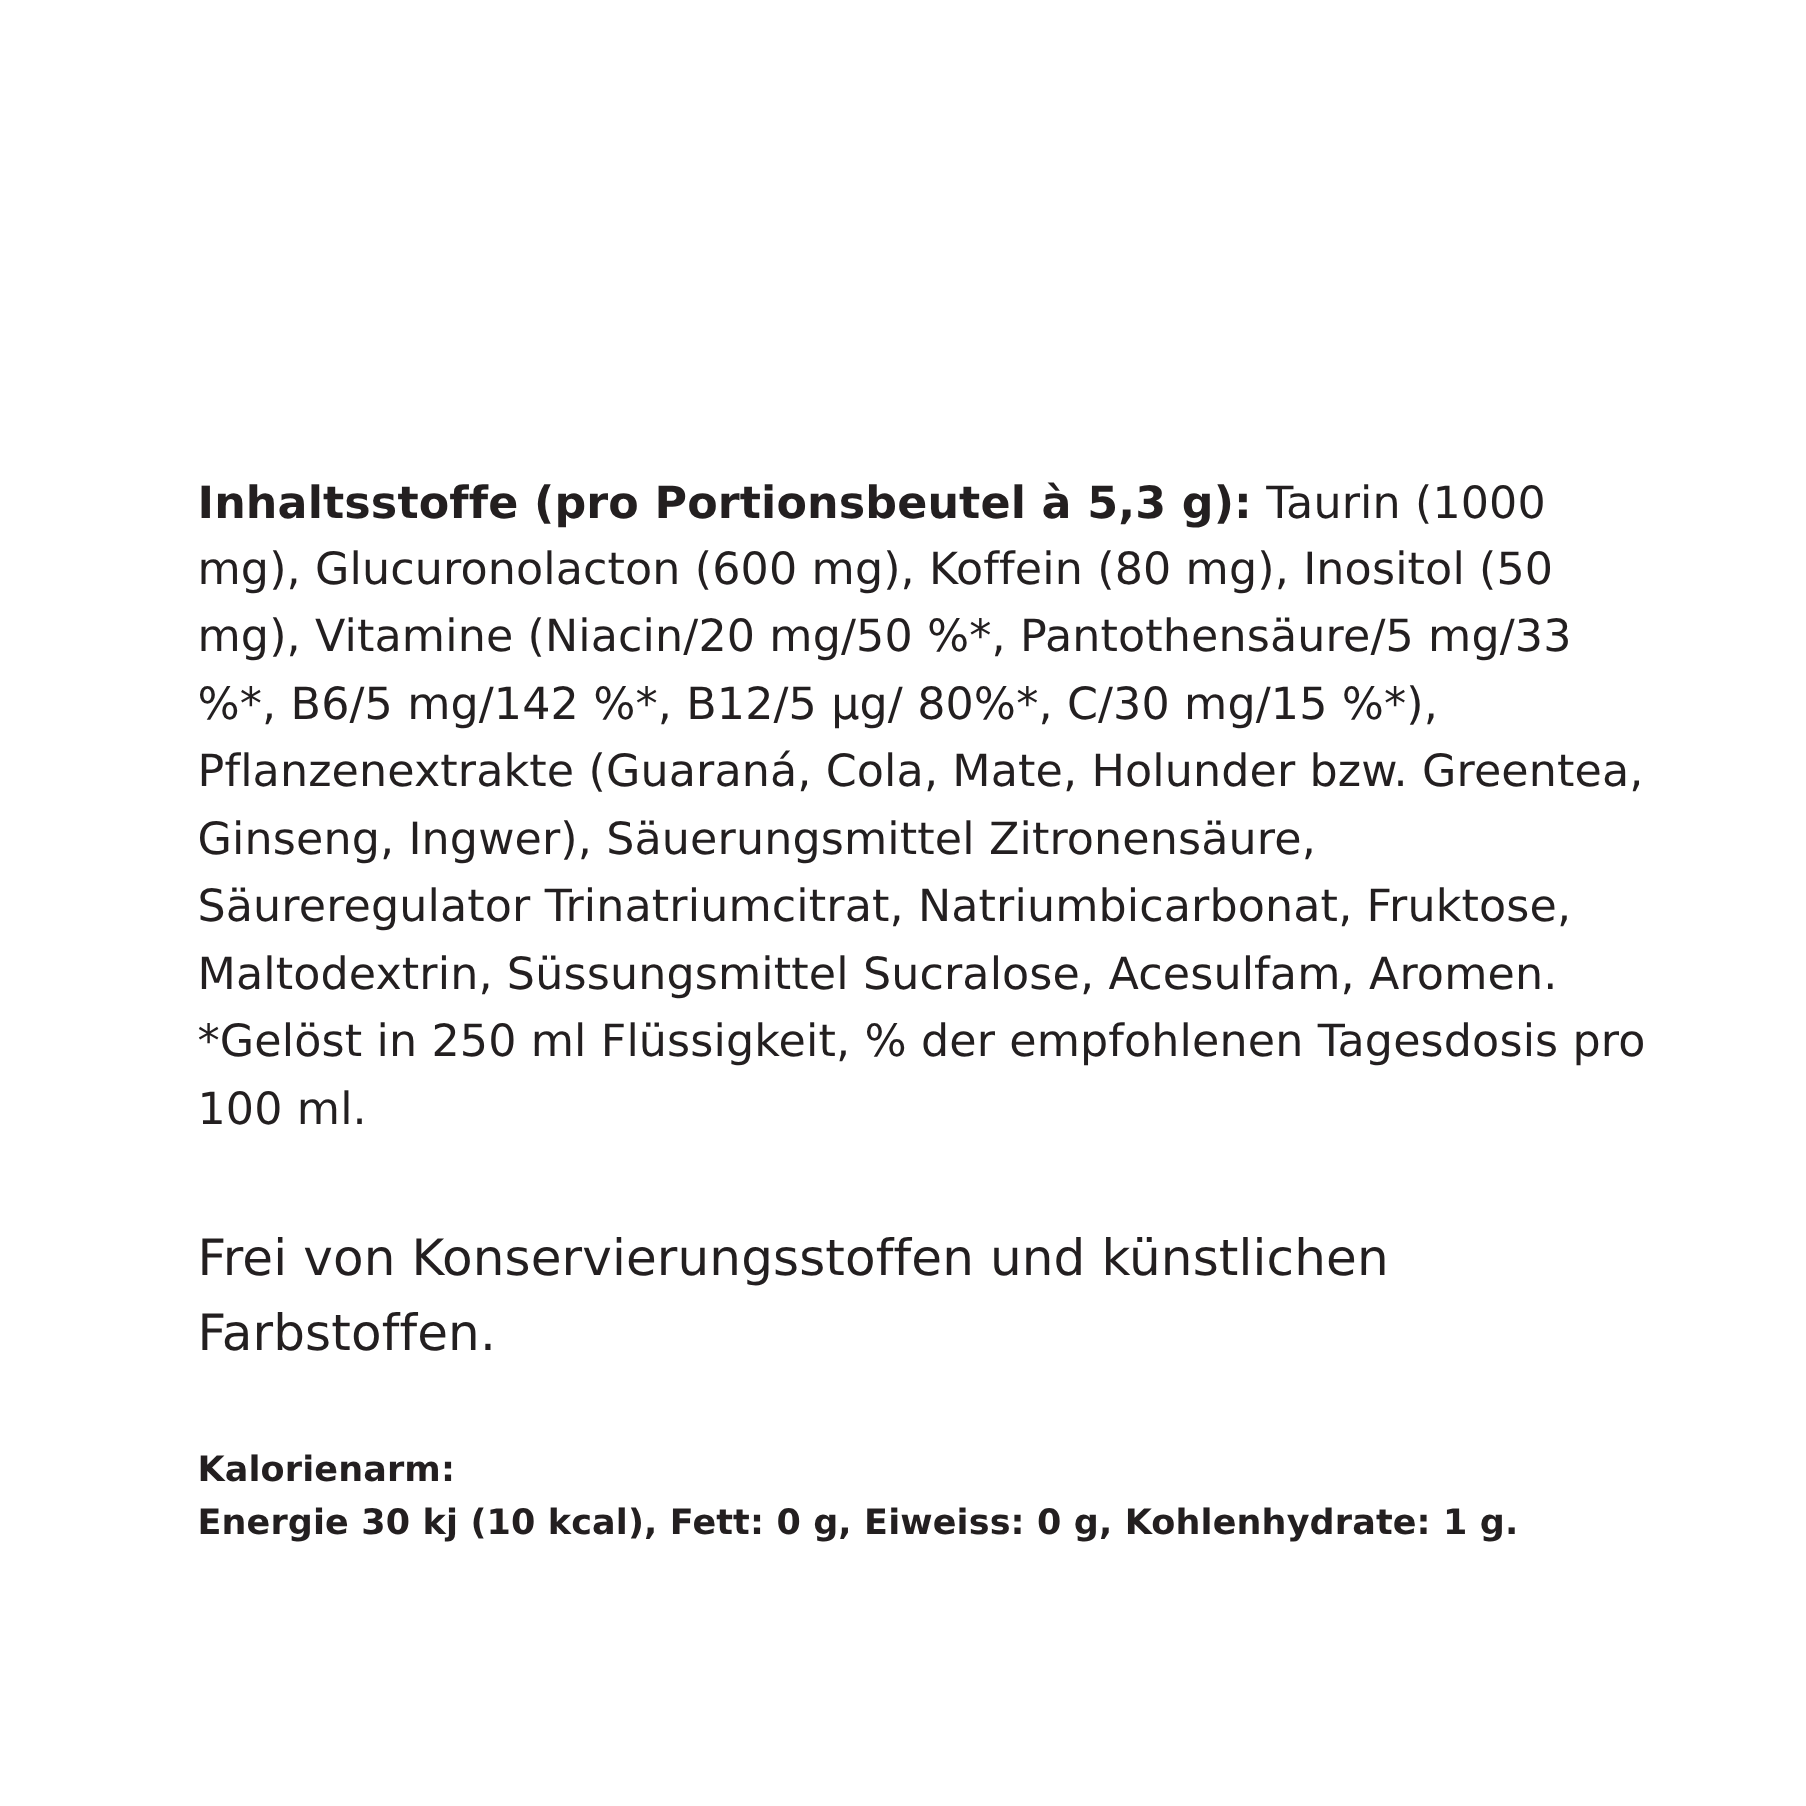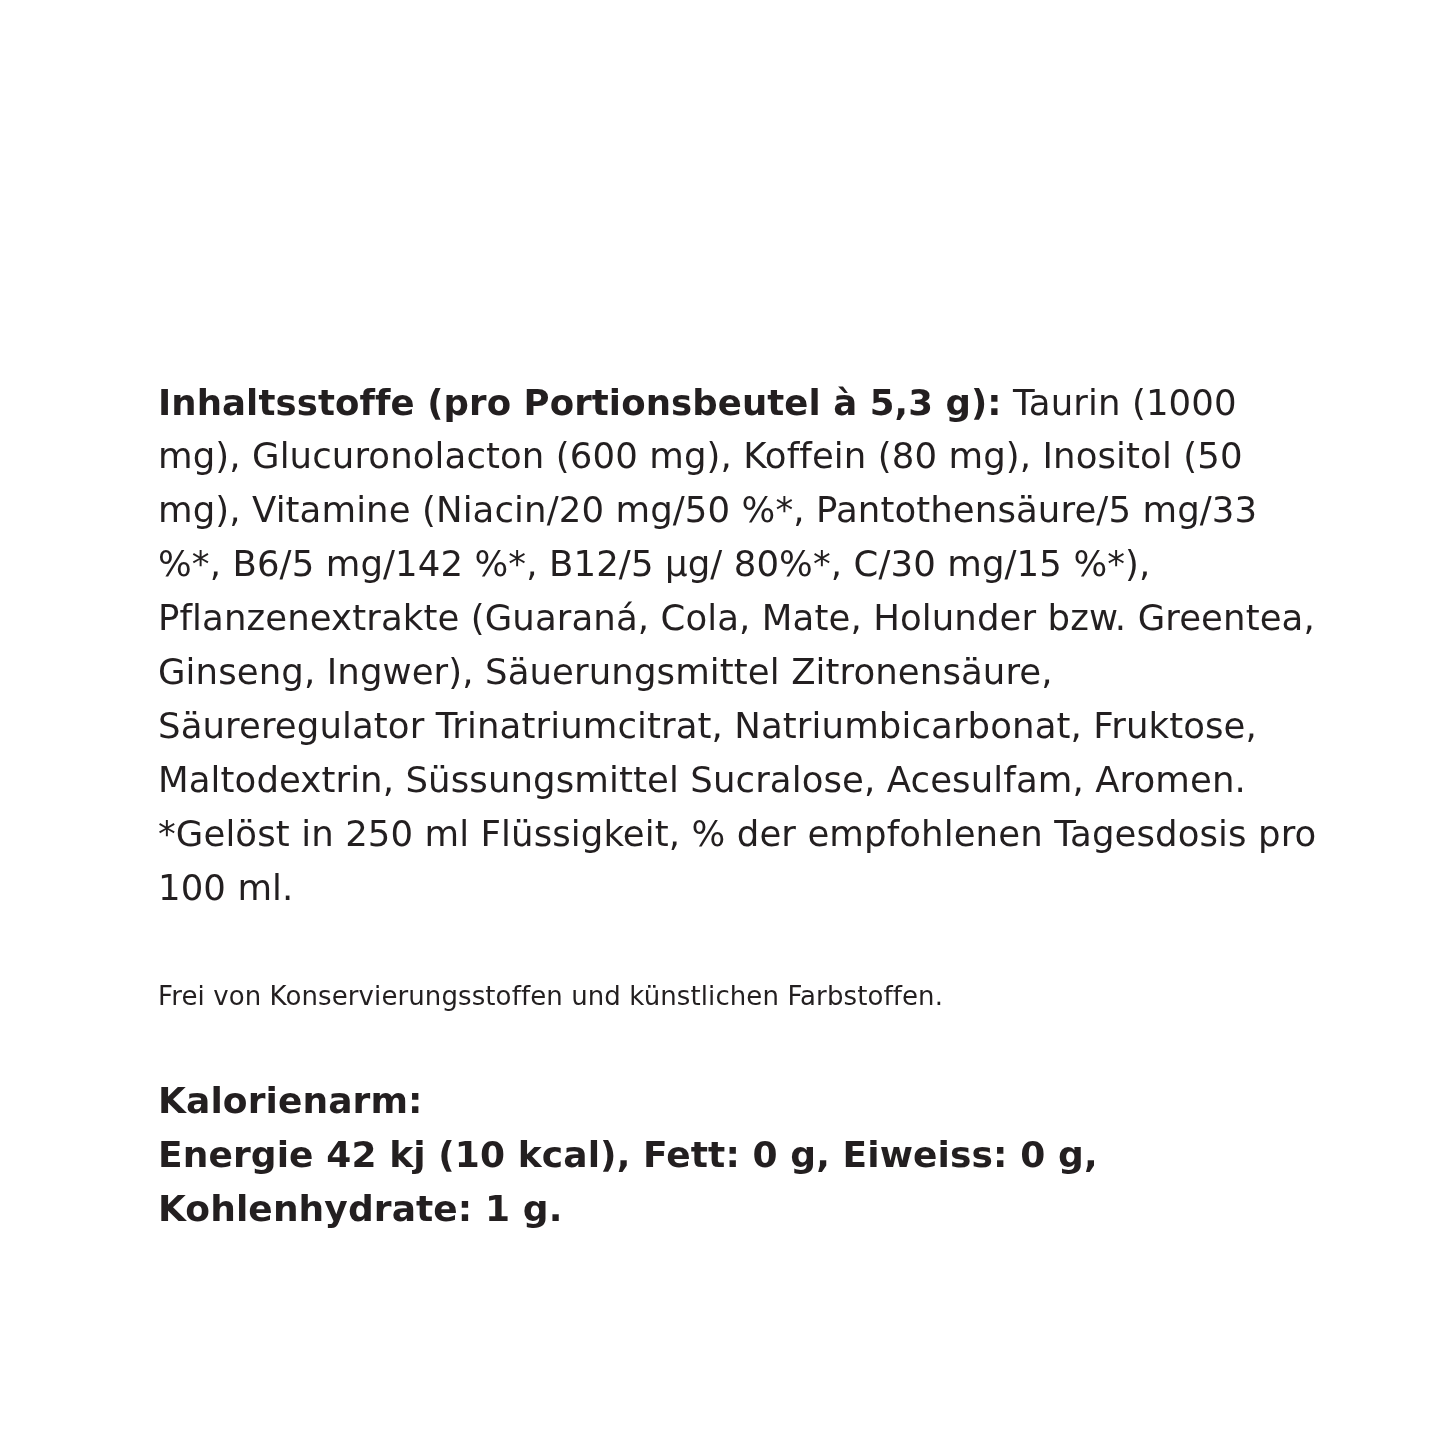--- a/index.html
+++ b/index.html
@@ -31,28 +31,28 @@
     line-height: 1.52;
     color: #231f20;
     letter-spacing: 0.1px;
     text-align: left;
   }
   .ingredients-block .lead {
     font-weight: 700;
   }
   .free-from {
     margin-top: 62px;
-    font-size: 26px;
+    font-size: 40px;
     line-height: 1.5;
     color: #231f20;
     letter-spacing: 0.1px;
   }
   .nutrition {
     margin-top: 58px;
-    font-size: 36px;
+    font-size: 28px;
     line-height: 1.5;
     color: #231f20;
     letter-spacing: 0.1px;
     font-weight: 700;
   }
   .nutrition .heading {
     display: block;
     font-weight: 700;
   }
   .nutrition .values {
@@ -65,17 +65,17 @@
 
 <div class="page">
   <div class="content">
 
     <p class="ingredients-block"><span class="lead">Inhaltsstoffe (pro Portionsbeutel à 5,3 g):</span><span class="body"> Taurin (1000 mg), Glucuronolacton (600 mg), Koffein (80 mg), Inositol (50 mg), Vitamine (Niacin/20 mg/50 %*, Pantothensäure/5 mg/33 %*, B6/5 mg/142 %*, B12/5 µg/ 80%*, C/30 mg/15 %*), Pflanzenextrakte (Guaraná, Cola, Mate, Holunder bzw. Greentea, Ginseng, Ingwer), Säuerungsmittel Zitronensäure, Säureregulator Trinatriumcitrat, Natriumbicarbonat, Fruktose, Maltodextrin, Süssungsmittel Sucralose, Acesulfam, Aromen. *Gelöst in 250 ml Flüssigkeit, % der empfohlenen Tagesdosis pro 100 ml.</span></p>
 
     <p class="free-from">Frei von Konservierungsstoffen und künstlichen Farbstoffen.</p>
 
     <div class="nutrition">
       <span class="heading">Kalorienarm:</span>
-      <span class="values">Energie 42 kj (10 kcal), Fett: 0 g, Eiweiss: 0 g, Kohlenhydrate: 1 g.</span>
+      <span class="values">Energie 30 kj (10 kcal), Fett: 0 g, Eiweiss: 0 g, Kohlenhydrate: 1 g.</span>
     </div>
 
   </div>
 </div>
 
 </body></html>

